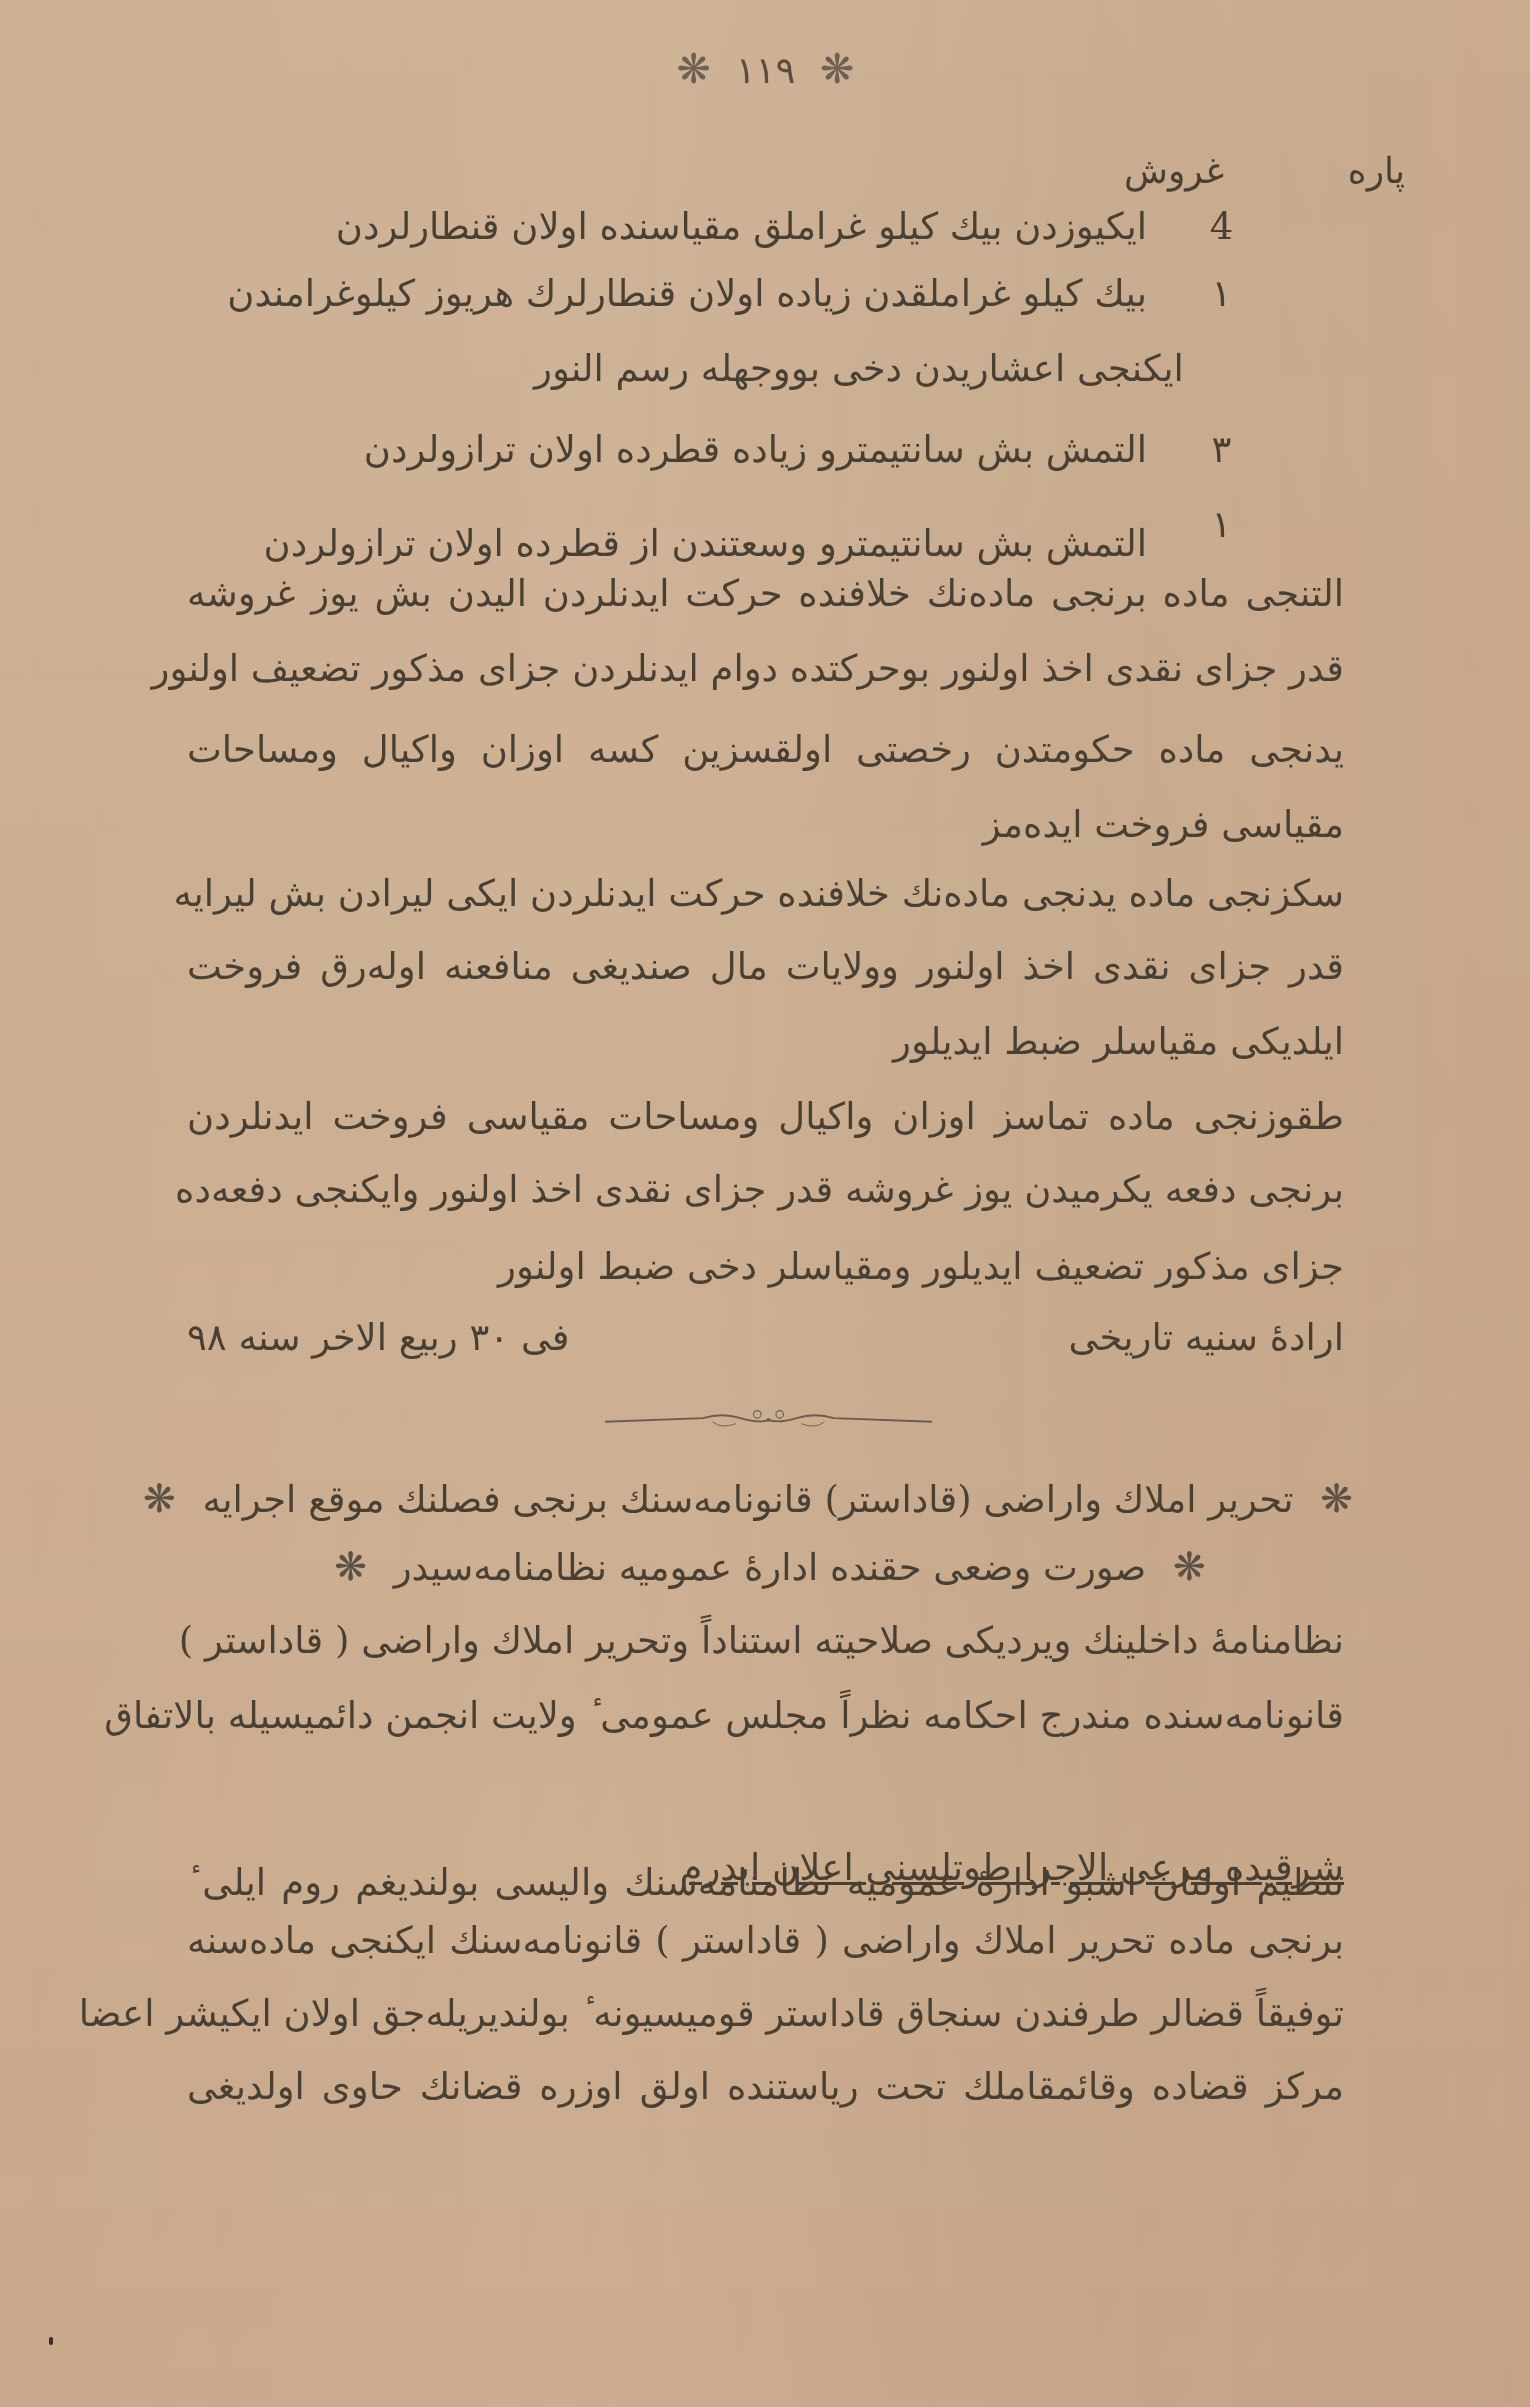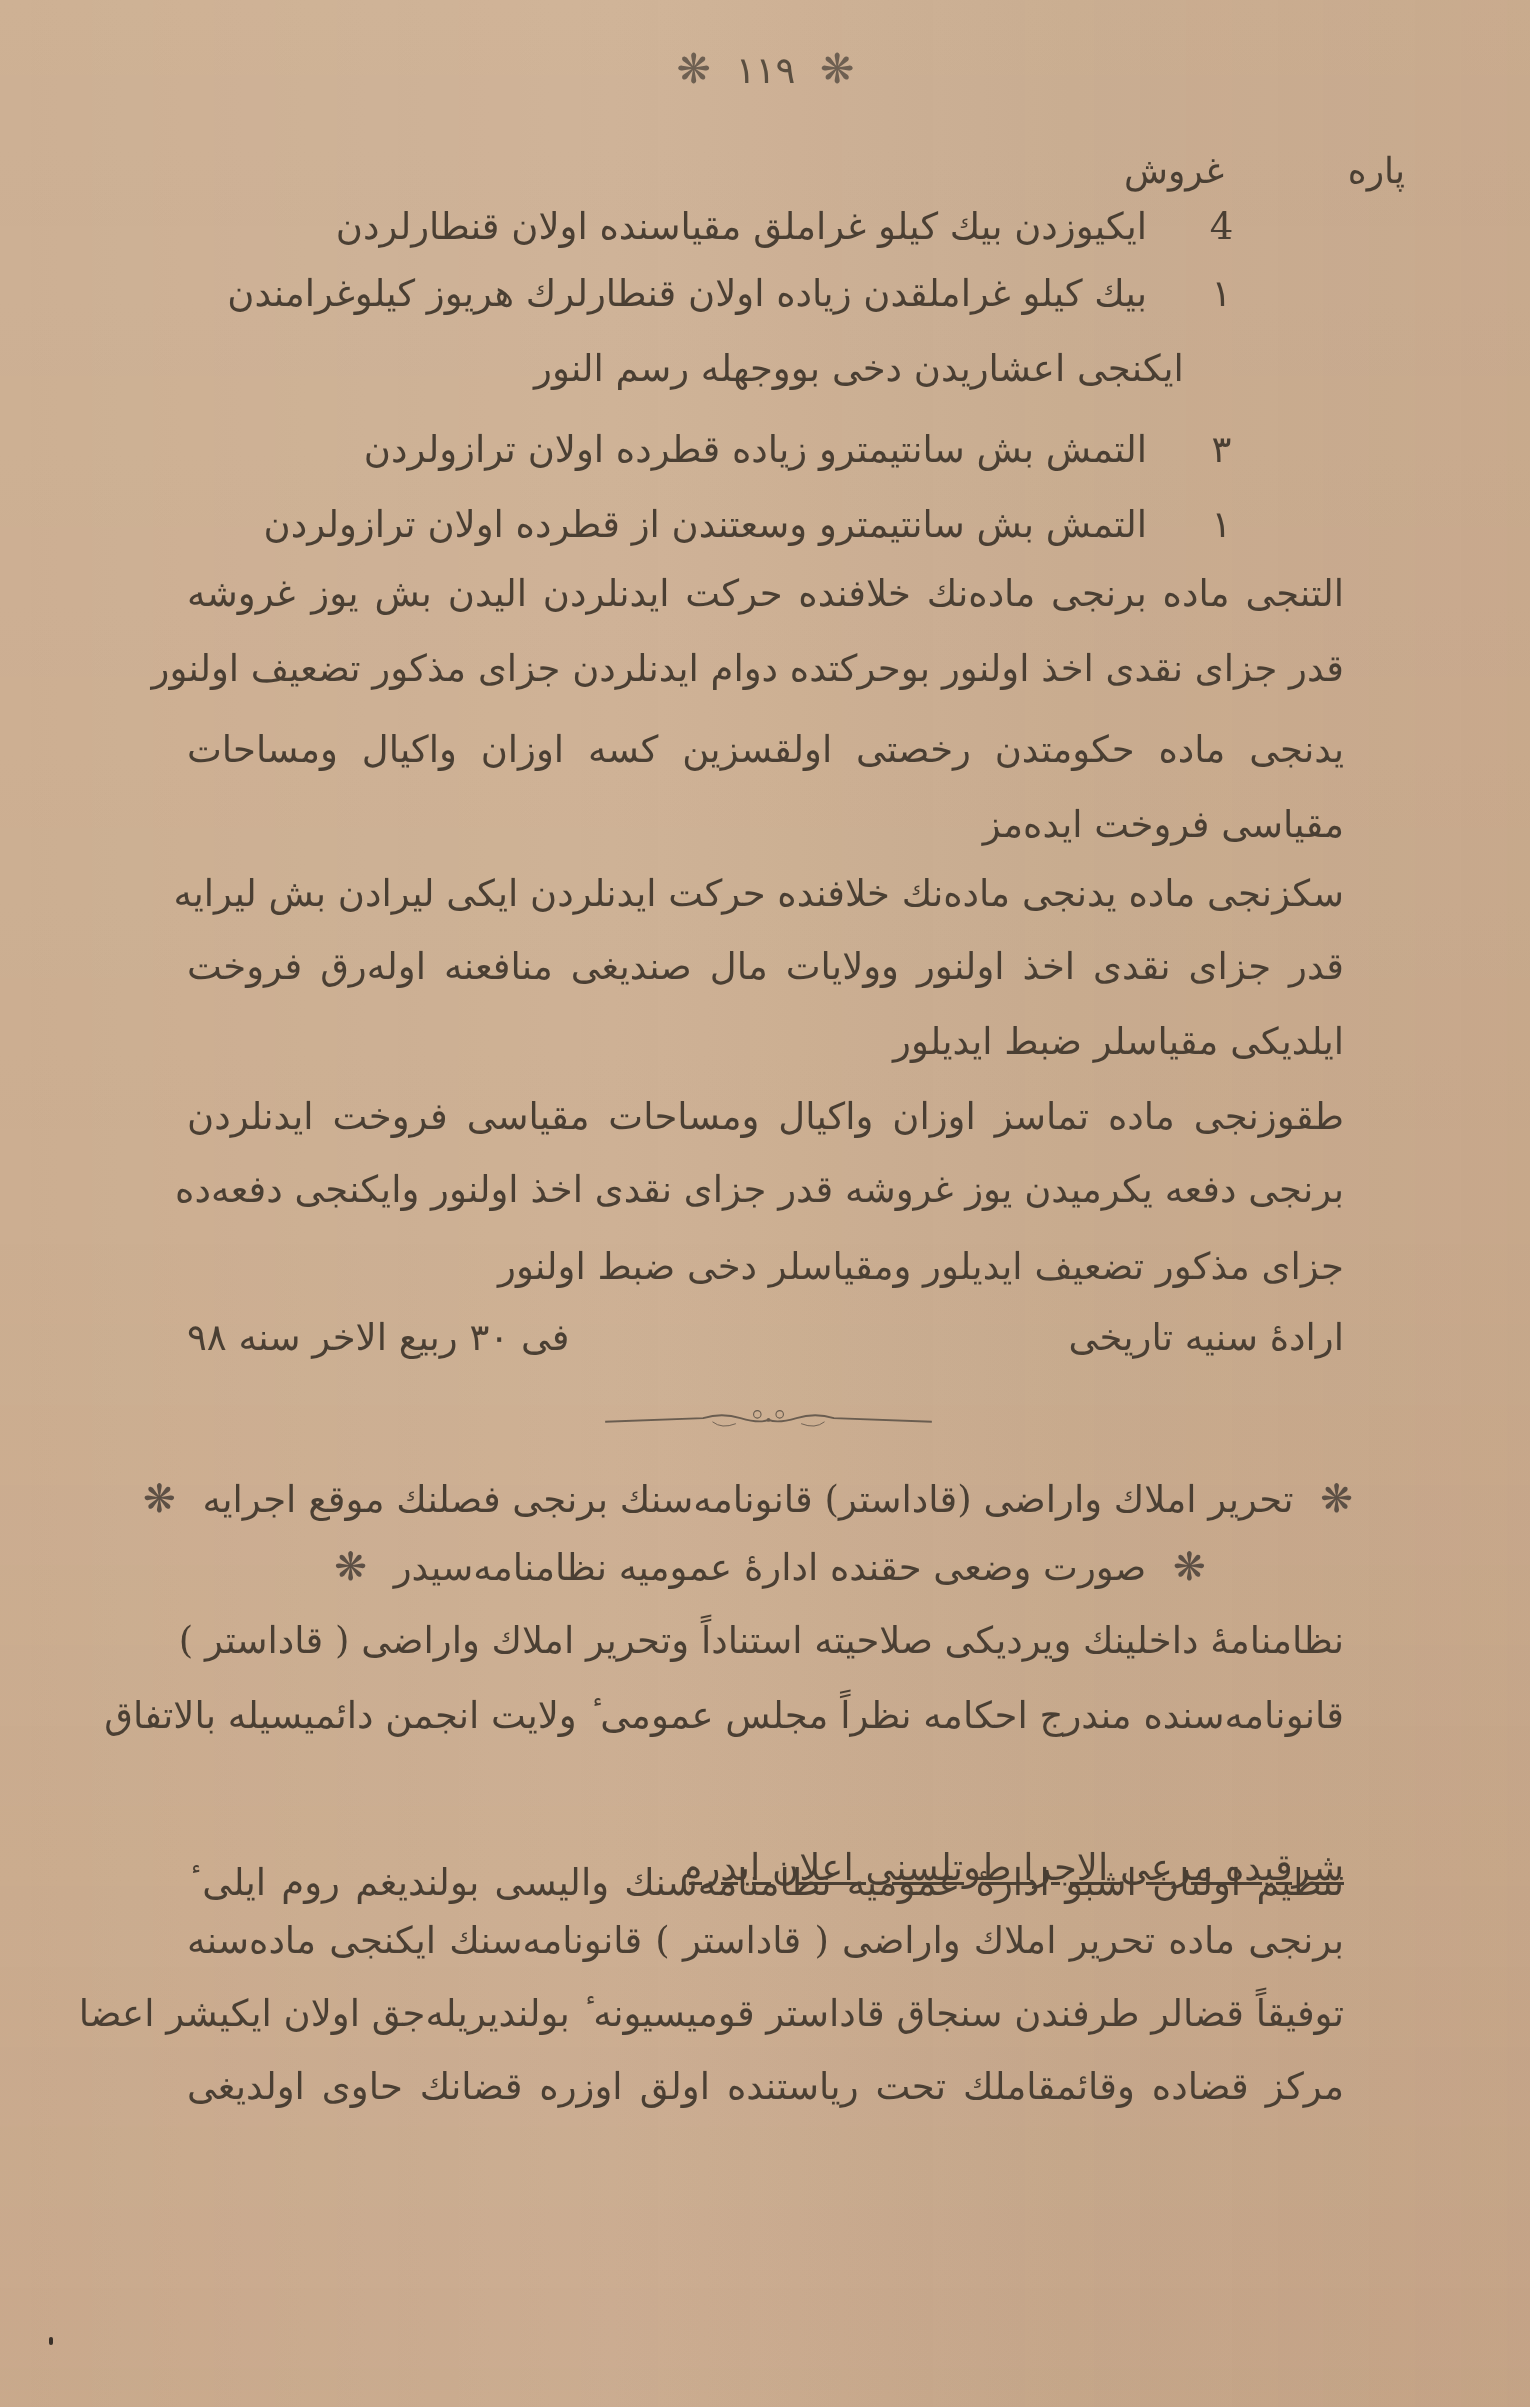--- a/index.html
+++ b/index.html
@@ -131,21 +131,21 @@
   </div>
   <div class="fee-row" style="top:339px;">
     <span class="desc" style="right:0; left:0; text-align:center; text-align-last:center;">ایكنجی اعشاریدن دخی بووجهله رسم النور</span>
   </div>
   <div class="fee-row" style="top:420px;">
     <span class="amount">٣</span>
     <span class="desc" style="left:394px;">التمش بش سانتیمترو زیاده قطرده اولان ترازولردن</span>
   </div>
   <div class="fee-row" style="top:495px;">
     <span class="amount">١</span>
-    <span class="desc" style="left:197px; text-align-last:justify;">التمش بش سانتیمترو وسعتندن از قطرده اولان ترازولردن</span>
+    <span class="desc" style="left:197px; text-align-last:justify;margin-top:19px;">التمش بش سانتیمترو وسعتندن از قطرده اولان ترازولردن</span>
   </div>
 
   <div class="line" style="top:564px;">التنجی ماده     برنجی ماده‌نك خلافنده حركت ایدنلردن الیدن بش یوز غروشه</div>
   <div class="line" style="top:639px;">قدر جزای نقدی اخذ اولنور بوحركتده دوام ایدنلردن جزای مذكور تضعیف اولنور</div>
   <div class="line" style="top:720px;">یدنجی ماده     حكومتدن رخصتی اولقسزین كسه اوزان واكیال ومساحات</div>
   <div class="line short" style="top:795px;">مقیاسی فروخت ایده‌مز</div>
   <div class="line" style="top:864px;">سكزنجی ماده     یدنجی ماده‌نك خلافنده حركت ایدنلردن ایكی لیرادن بش لیرایه</div>
   <div class="line" style="top:937px;">قدر جزای نقدی اخذ اولنور وولایات مال صندیغی منافعنه اولەرق فروخت</div>
   <div class="line short" style="top:1012px;">ایلدیكی مقیاسلر ضبط ایدیلور</div>
   <div class="line" style="top:1087px;">طقوزنجی ماده     تماسز اوزان واكیال ومساحات مقیاسی فروخت ایدنلردن</div>

